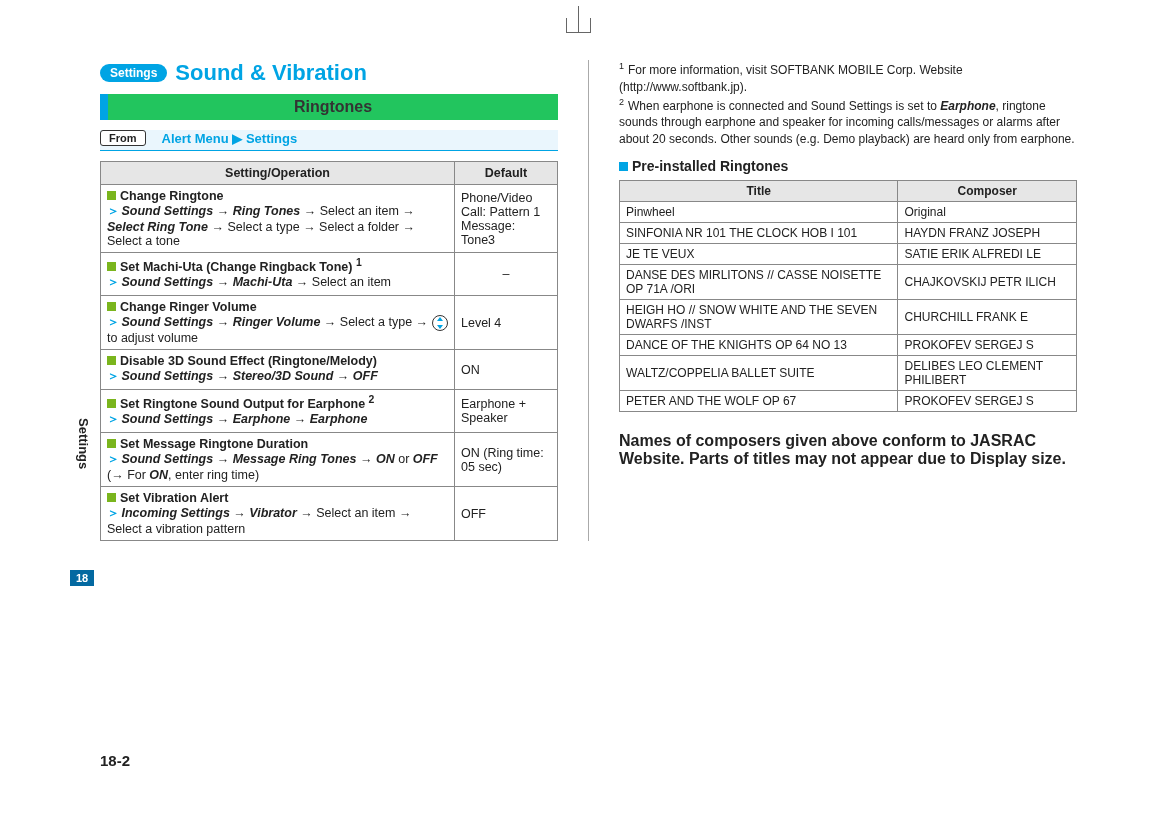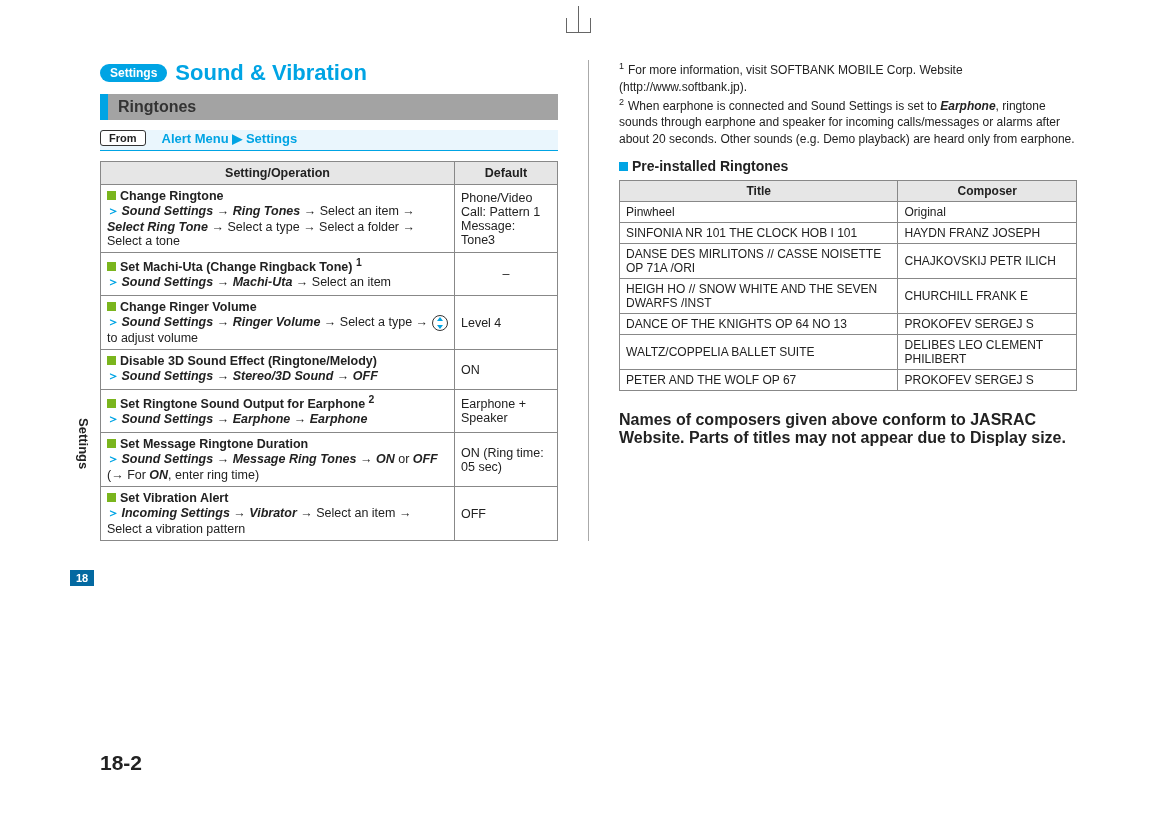--- a/index.html
+++ b/index.html
@@ -40,27 +40,28 @@
     border-radius: 12px;
     padding: 2px 10px;
     font-size: 12px;
   }
   .page-title {
     color: #00a4e4;
     font-weight: bold;
     font-size: 22px;
   }
   .section-bar {
-    background: #a3a3a3;
+    background: #22c55e;
     border-left: 8px solid #00a4e4;
     padding: 4px 10px;
     font-weight: bold;
     font-size: 16px;
     color: #333;
     margin-bottom: 10px;
+    text-align: center;
   }
   .from-row {
     display: flex;
     align-items: center;
     gap: 16px;
     margin-bottom: 10px;
     border-bottom: 1px solid #00a4e4;
     padding-bottom: 4px;
     background: linear-gradient(to right, #eaf6fd 0, #eaf6fd 100%);
     padding-left: 0;
@@ -159,22 +160,22 @@
     top: 570px;
     background: #0369a1;
     color: #fff;
     font-weight: bold;
     padding: 2px 6px;
     font-size: 11px;
   }
   .page-num {
     position: absolute;
     left: 100px;
-    bottom: 40px;
-    font-size: 21px;
+    bottom: 46px;
+    font-size: 15px;
     font-weight: bold;
   }
   .dial-icon {
     display: inline-block;
     width: 14px;
     height: 14px;
     border: 1.5px solid #333;
     border-radius: 50%;
     position: relative;
     vertical-align: middle;
@@ -308,20 +309,24 @@
       <tbody id="ringtones-body">
           <tr>
             <td>Pinwheel</td>
             <td>Original</td>
           </tr>
           <tr>
             <td>SINFONIA NR 101 THE CLOCK HOB I 101</td>
             <td>HAYDN FRANZ JOSEPH</td>
           </tr>
           <tr>
+            <td>JE TE VEUX</td>
+            <td>SATIE ERIK ALFREDI LE</td>
+          </tr>
+          <tr>
             <td>DANSE DES MIRLITONS // CASSE NOISETTE OP 71A /ORI</td>
             <td>CHAJKOVSKIJ PETR ILICH</td>
           </tr>
           <tr>
             <td>HEIGH HO // SNOW WHITE AND THE SEVEN DWARFS /INST</td>
             <td>CHURCHILL FRANK E</td>
           </tr>
           <tr>
             <td>DANCE OF THE KNIGHTS OP 64 NO 13</td>
             <td>PROKOFEV SERGEJ S</td>

